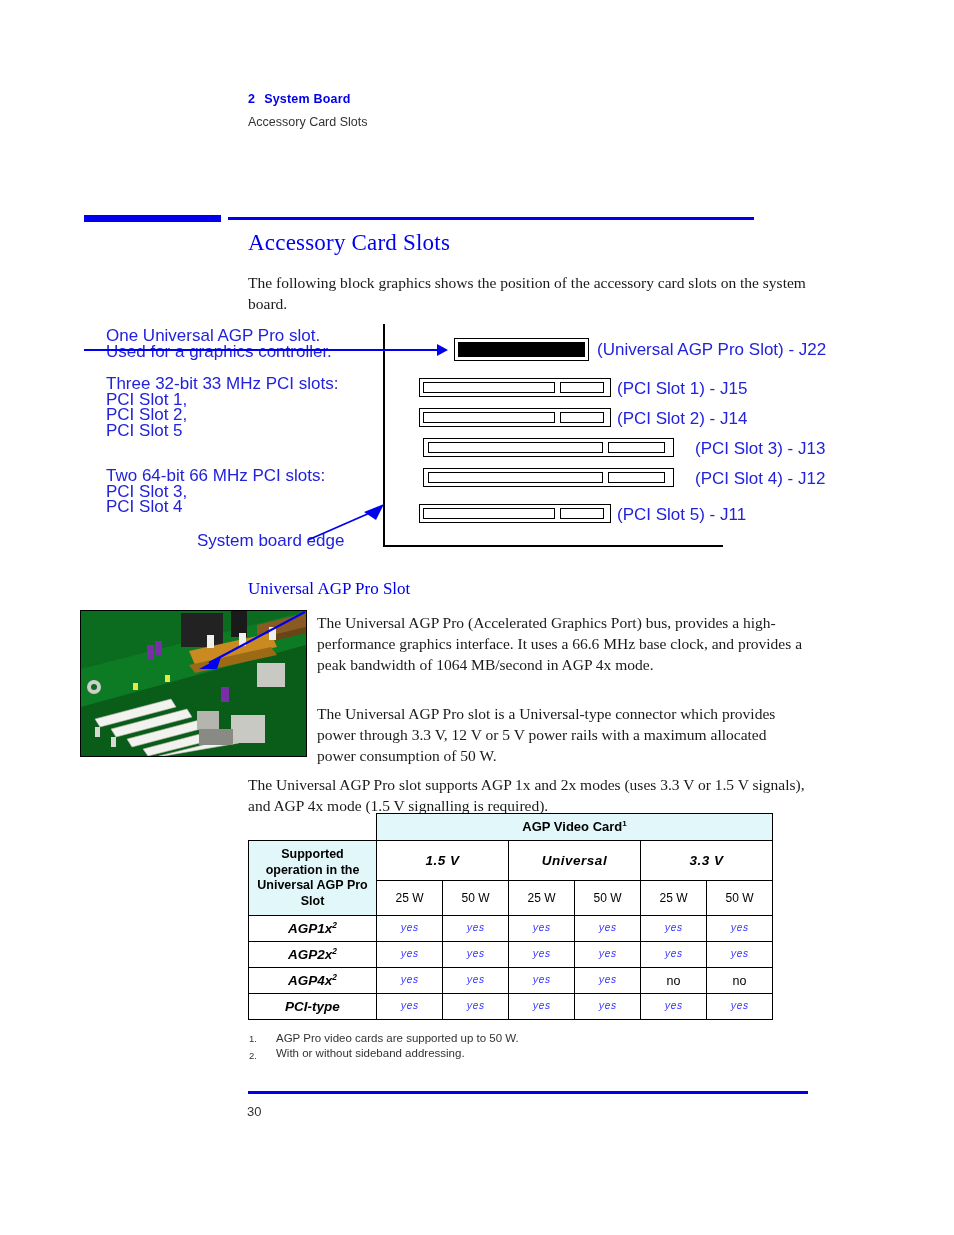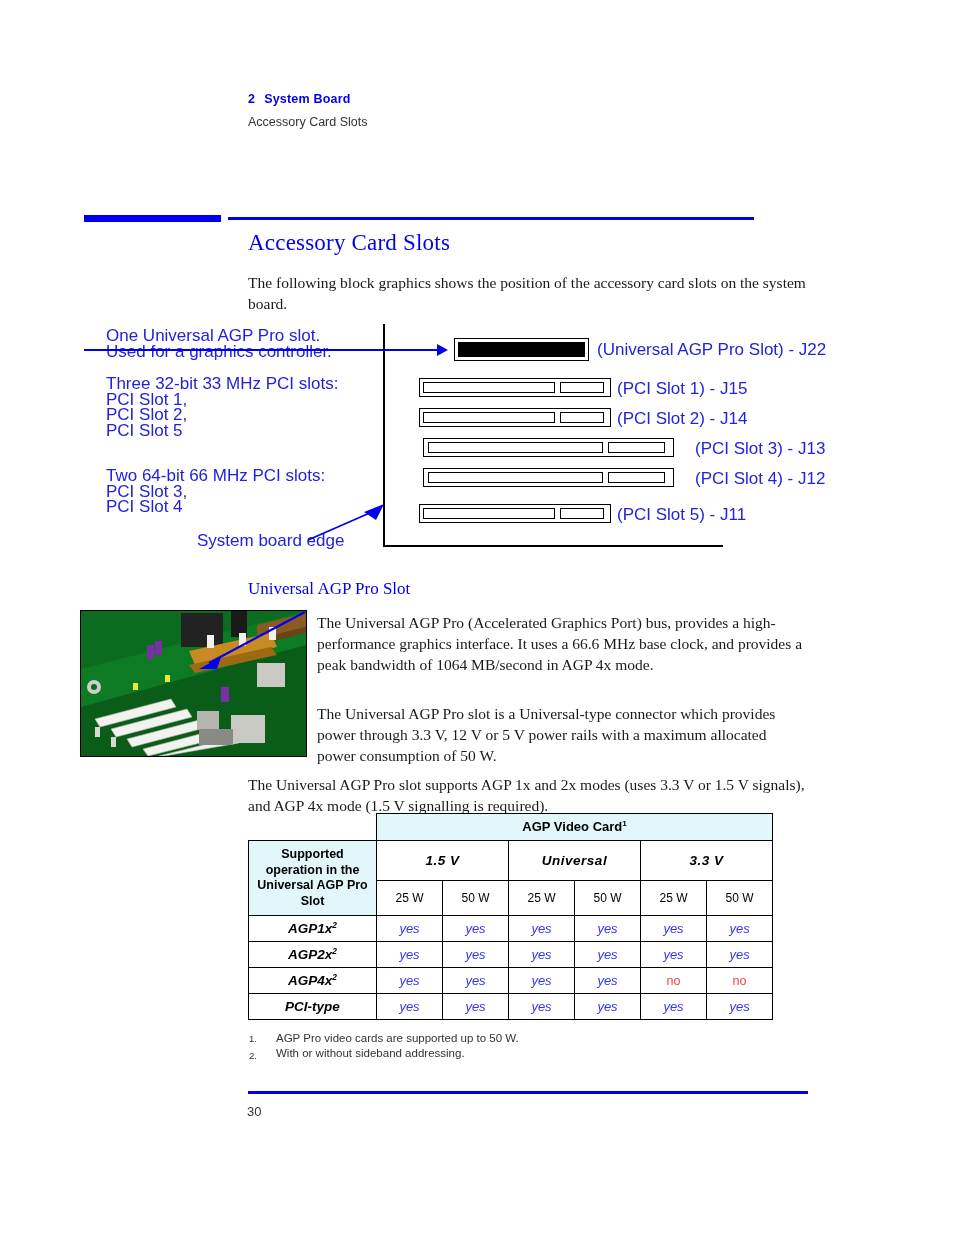--- a/index.html
+++ b/index.html
@@ -60,22 +60,22 @@
   table.agp{position:absolute;left:248px;top:789px;width:524px;
             border-collapse:collapse;table-layout:fixed;
             font-family:"Liberation Sans",sans-serif;border-radius:17px;}
   table.agp td{border:1.4px solid #000;text-align:center;vertical-align:middle;}
   .cyan{background:#E2F7F9;}
   .th-main{font-weight:bold;font-size:13px;padding:5px 0 6px;}
   .th-volt{font-style:italic;font-weight:bold;font-size:13.5px;padding:4px 0;letter-spacing:.5px;}
   .th-w{font-size:12px;padding:3px 0;}
   .rowhdr{font-weight:bold;font-size:12.5px;line-height:15.5px;padding:6px 4px;}
   .mode{font-style:italic;font-weight:bold;font-size:13.5px;padding:5px 0;}
-  .yes{color:#3333FF;font-style:italic;font-size:13px;padding:5px 12px;}
-  .no{color:#ef4444;font-size:12.5px;padding:5px 0;}
+  .yes{color:#3333FF;font-style:italic;font-size:10px;padding:5px 12px;font-family:Liberation Mono, monospace;}
+  .no{color:#000000;font-size:12.5px;padding:5px 0;}
   sup{font-size:.62em;vertical-align:super;line-height:0;}
 
   
   .fn{position:absolute;font-family:"Liberation Sans",sans-serif;color:#333;}
   .fn-n{font-size:9.5px;}
   .fn-t{font-size:11.5px;}
 
   
   .foot-rule{position:absolute;left:248px;top:1067px;width:560px;height:2.6px;background:#0000EE;}
   .pgnum{position:absolute;left:247px;top:1080px;

